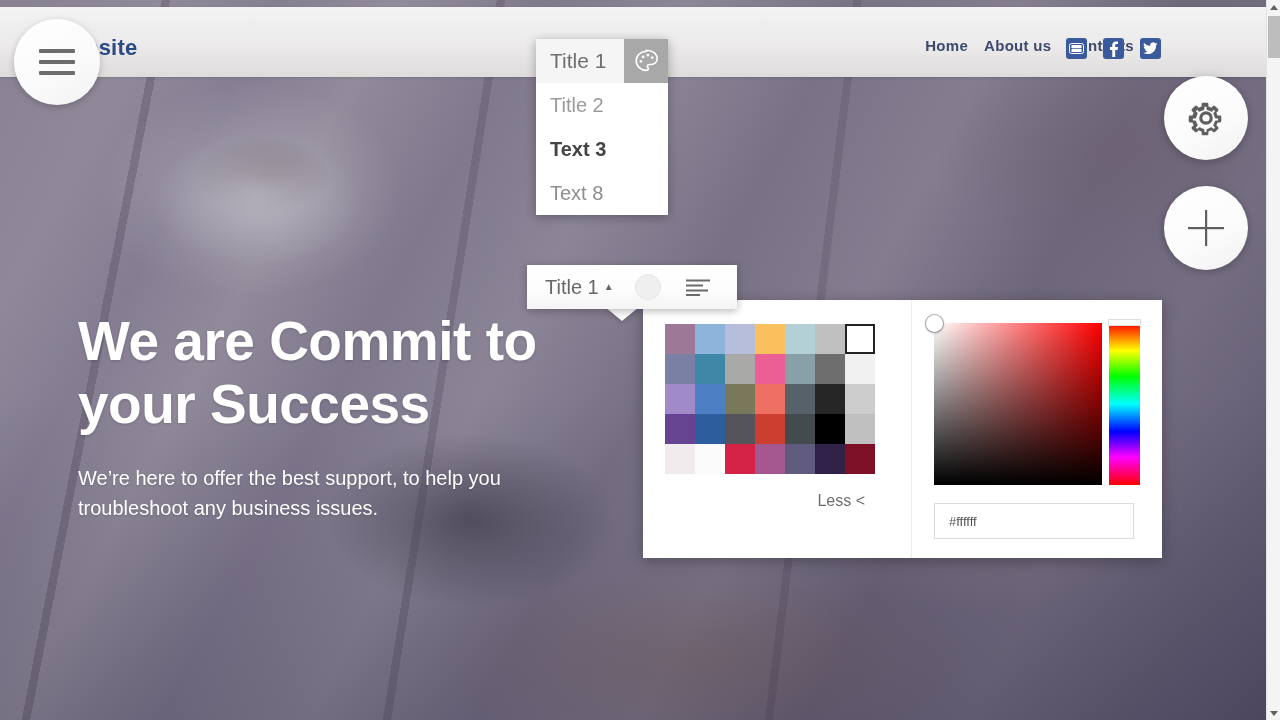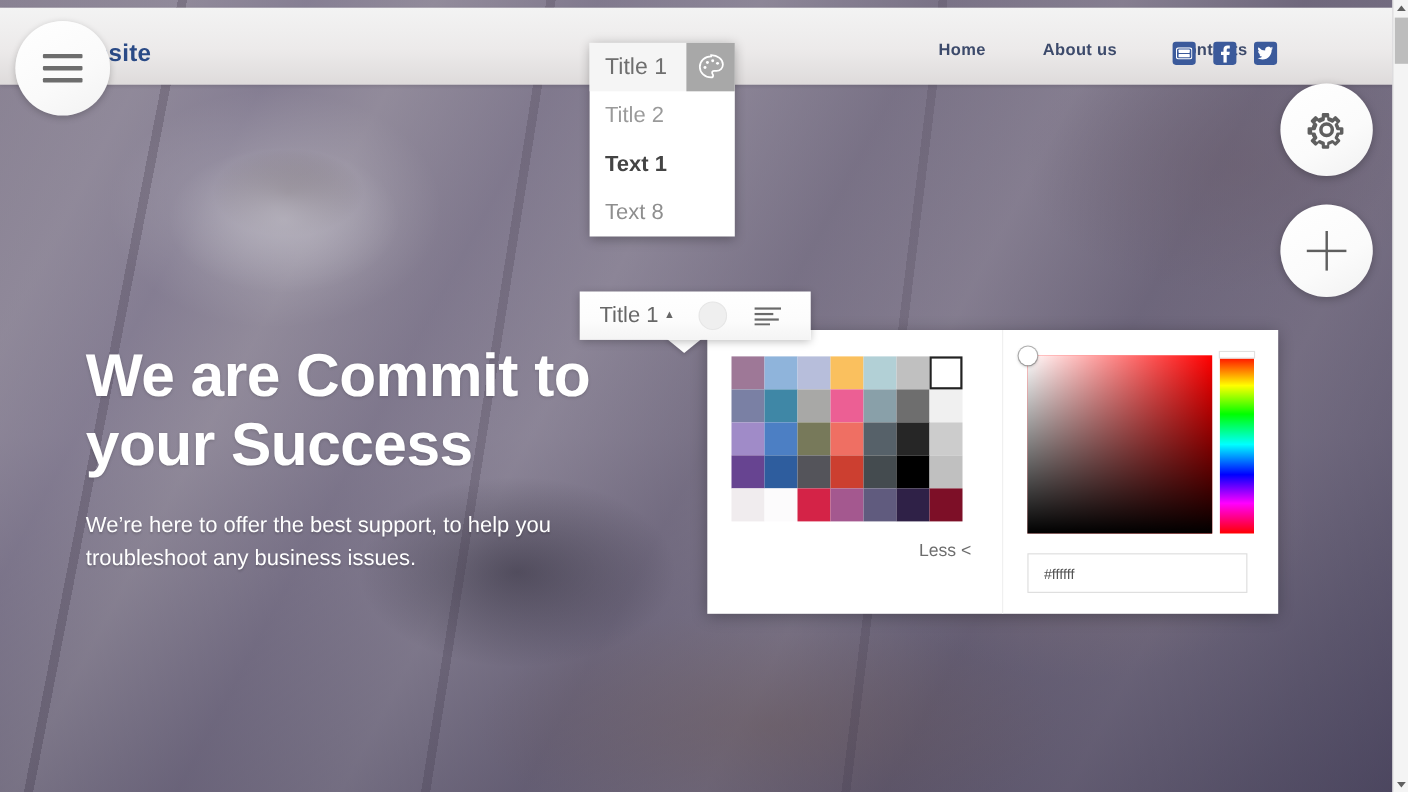--- a/index.html
+++ b/index.html
@@ -54,21 +54,21 @@
     z-index: 20;
   }
   .site-logo {
     position: absolute; left: 52px; top: 28px;
     font-size: 22px; font-weight: bold; color: #2a4a86;
     letter-spacing: .2px;
     white-space: nowrap;
   }
   .site-nav {
     position: absolute; right: 132px; top: 30px;
-    display: flex; gap: 52px; align-items: flex-start;
+    display: flex; gap: 16px; align-items: flex-start;
   }
   .nav-link {
     font-size: 15px; font-weight: bold; color: #3c4a6b;
     text-decoration: none; letter-spacing: .3px; cursor: pointer;
   }
   .social-row {
     position: absolute; right: 105px; top: 31px;
     display: flex; gap: 16px; align-items: center;
   }
   .social-btn {
@@ -189,21 +189,21 @@
   }
   .cp-right { flex: 1; position: relative; }
 
   .swatch-grid {
     position: absolute; left: 22px; top: 24px;
     display: grid; grid-template-columns: repeat(7, 30px); grid-auto-rows: 30px;
   }
   .swatch { width: 30px; height: 30px; cursor: pointer; }
   .swatch.sel { outline: 2px solid #222; outline-offset: -2px; z-index: 2; }
   .less-link {
-    position: absolute; right: 28px; top: 192px;
+    position: absolute; right: 46px; top: 192px;
     font-size: 16px; color: #6d6d6d; cursor: pointer;
   }
 
   .sv-area {
     position: absolute; left: 22px; top: 23px; width: 168px; height: 162px;
     background:
       linear-gradient(to top, #000 0%, rgba(0,0,0,0) 100%),
       linear-gradient(to right, #fff 0%, rgba(255,255,255,0) 100%),
       #ff0000;
     cursor: crosshair;
@@ -336,21 +336,21 @@
           <circle cx="9.1" cy="7.9" r="1.35" fill="#ffffff"></circle>
           <circle cx="13.9" cy="6.2" r="1.35" fill="#ffffff"></circle>
           <circle cx="18.3" cy="8.6" r="1.35" fill="#ffffff"></circle>
         </svg>
       </span>
     </div>
     <div class="style-opt w-t2">
       <span class="lbl">Title 2</span>
     </div>
     <div class="style-opt w-x1">
-      <span class="lbl">Text 1</span>
+      <span class="lbl">Text 3</span>
     </div>
     <div class="style-opt w-x2">
       <span class="lbl">Text 8</span>
     </div>
   </div>
 
   <div class="edit-toolbar">
     <div class="tb-style">
       <span>Title 1</span>
       <span class="tb-caret">▲</span>

